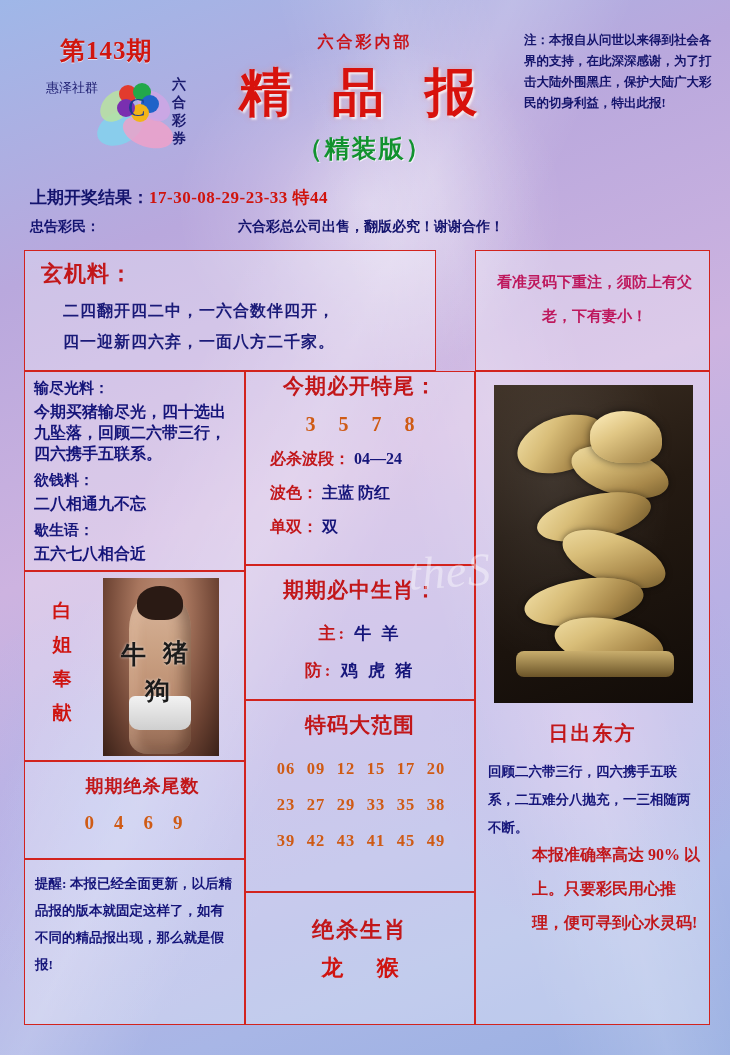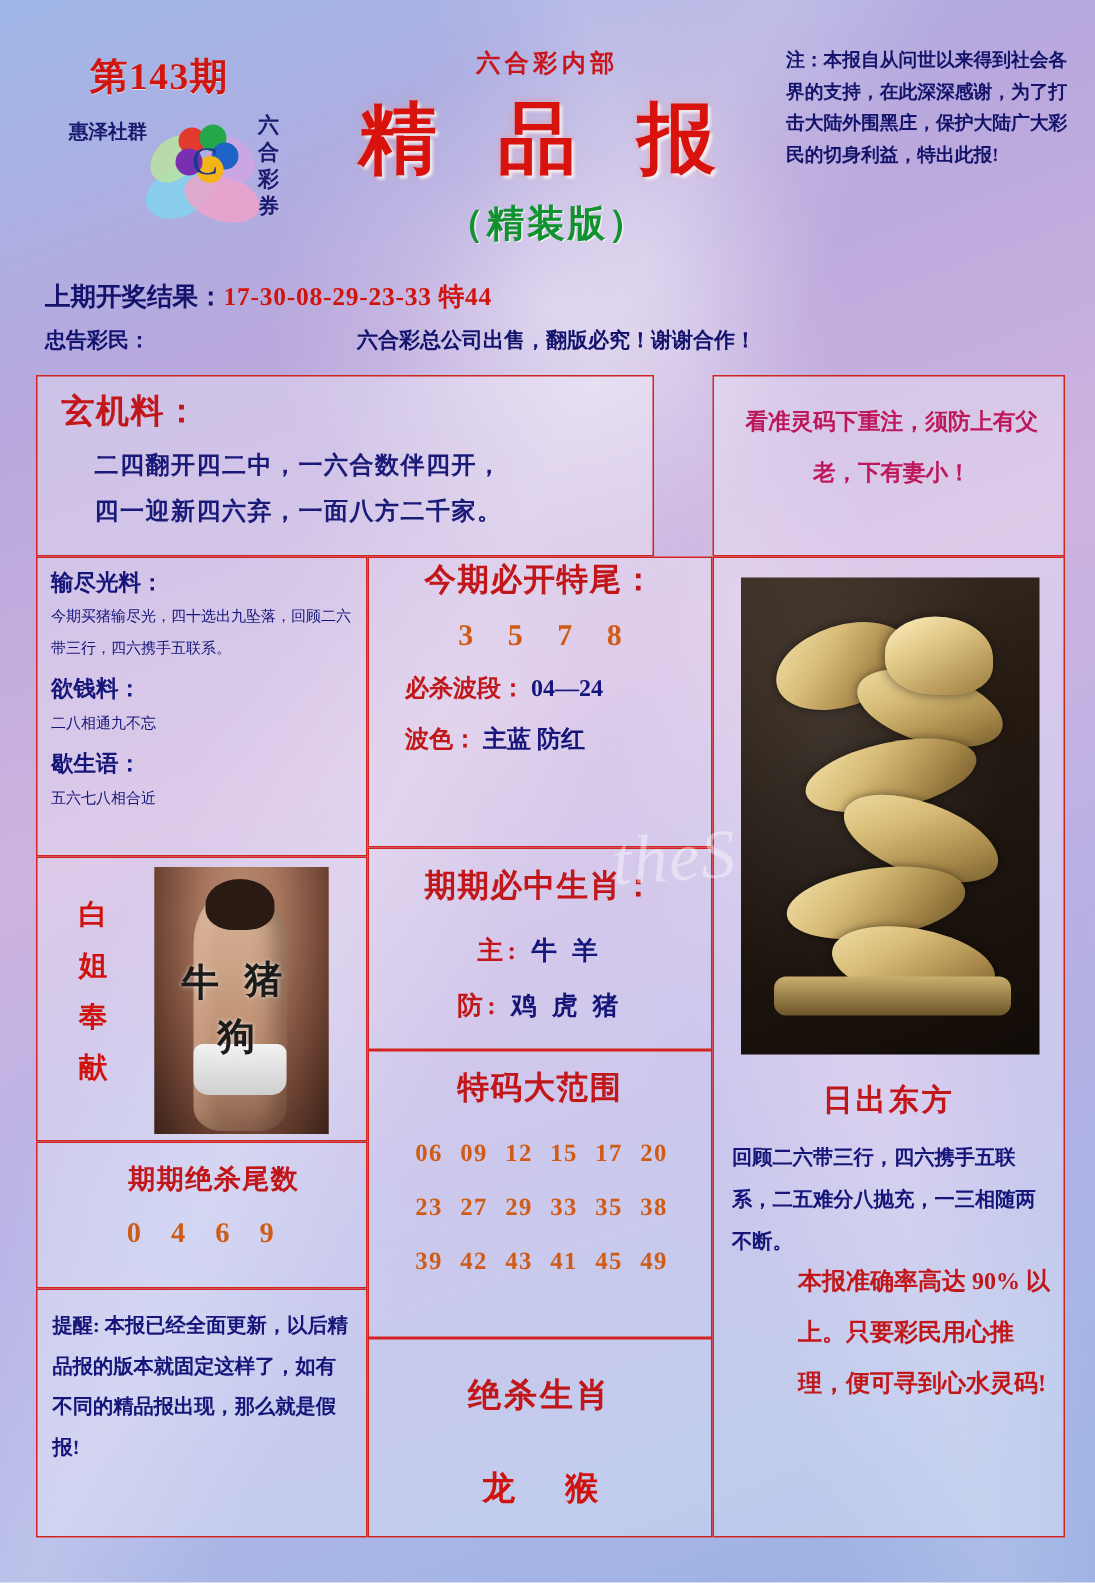--- a/index.html
+++ b/index.html
@@ -57,21 +57,21 @@
   .logo-box {
     position: absolute;
     left: 44px; top: 72px;
     width: 195px; height: 86px;
   }
   .logo-left-text {
     position: absolute;
     left: 2px; top: 8px;
     width: 52px;
     font-size: 13px;
-    font-weight: bold;
+    font-weight: normal;
     color: #1a1a6e;
     line-height: 15px;
     letter-spacing: 0px;
   }
   .logo-right-text {
     position: absolute;
     left: 124px; top: 4px;
     width: 22px;
     font-size: 14px;
     font-weight: bold;
@@ -179,22 +179,22 @@
     font-weight: bold; letter-spacing: 1px;
   }
   .p-shujin {
     left: 0; top: 121px; width: 221px; height: 200px;
   }
   .shujin-h {
     font-size: 15px; font-weight: bold; color: #15157a;
     margin: 7px 0 3px 9px;
   }
   .shujin-p {
-    font-size: 10px; color: #15157a; line-height: 21px;
-    margin: 0 6px 0 9px; font-weight: normal;
+    font-size: 16px; color: #15157a; line-height: 21px;
+    margin: 0 6px 0 9px; font-weight: bold;
   }
   .p-baijie {
     left: 0; top: 321px; width: 221px; height: 190px;
   }
   .baijie-label {
     position: absolute; left: 24px; top: 22px;
     width: 26px; font-size: 19px; font-weight: bold;
     color: #cf1410; line-height: 34px; text-align: center;
     letter-spacing: 0px;
   }
@@ -288,21 +288,21 @@
   .fw-nums span { display: inline-block; width: 30px; }
   .p-jueshasx {
     left: 221px; top: 642px; width: 230px; height: 133px;
   }
   .jsx-title {
     text-align: center; font-size: 22px; font-weight: bold;
     color: #c2171a; margin-top: 22px; letter-spacing: 2px;
   }
   .jsx-val {
     text-align: center; font-size: 22px; font-weight: bold;
-    color: #cf1410; margin-top: 32px; letter-spacing: 14px;
+    color: #cf1410; margin-top: 8px; letter-spacing: 14px;
     padding-left: 14px;
   }
 
   
   .p-kanzhun {
     left: 451px; top: 0; width: 235px; height: 121px;
   }
   .kz-text {
     font-size: 15px; color: #be185d; font-weight: bold;
     line-height: 34px; margin: 14px 8px 0 12px; text-align: center;
@@ -466,20 +466,24 @@
     <div class="mid-h">今期必开特尾：</div>
     <div class="tewei-nums">3 5 7 8</div>
     <div class="mid-row">
       <span class="lbl">必杀波段：</span>
       <span class="val">04—24</span>
     </div>
     <div class="mid-row">
       <span class="lbl">波色：</span>
       <span class="val">主蓝  防红</span>
     </div>
+    <div class="mid-row">
+      <span class="lbl">单双：</span>
+      <span class="val">双</span>
+    </div>
   </div>
 
   <div class="panel p-shengxiao">
     <div class="mid-h" style="margin-top:10px;">期期必中生肖：</div>
     <div class="sx-row">
       <span class="k">主:</span>
       <span>牛 羊</span>
     </div>
     <div class="sx-row" style="margin-top:14px;">
       <span class="k">防:</span>

